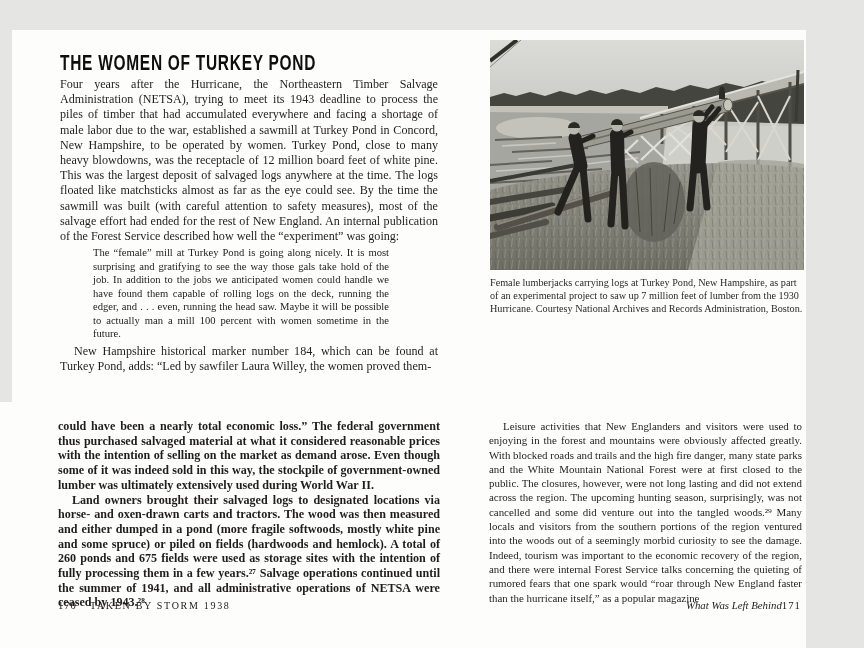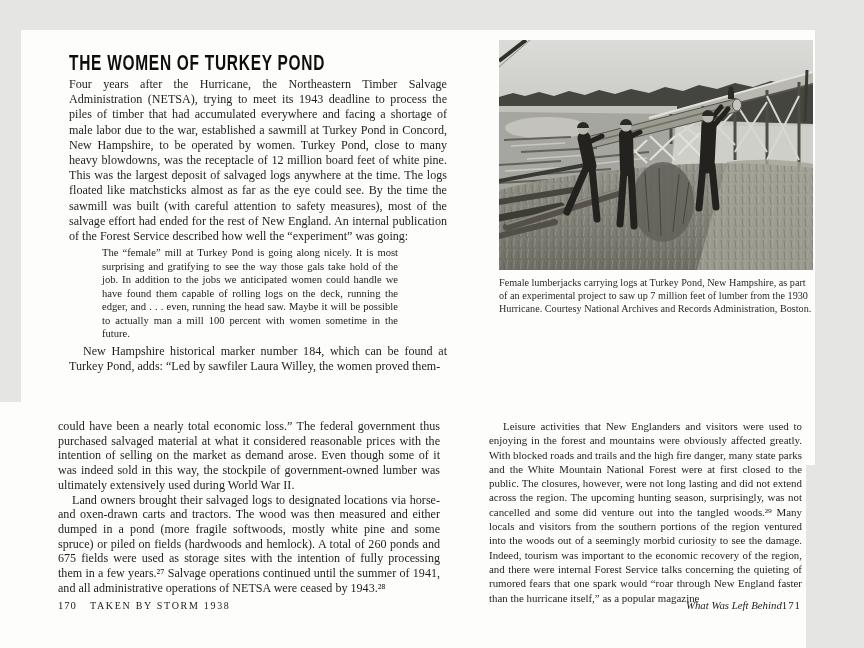--- a/index.html
+++ b/index.html
@@ -1,20 +1,20 @@
 <!DOCTYPE html>
 <html><head>
 <meta charset="utf-8">
 <style>
   html,body{margin:0;padding:0;}
   body{width:864px;height:648px;overflow:hidden;background:#e5e5e4;
        font-family:"Liberation Serif","DejaVu Serif",serif;color:#1f1e1c;}
   .canvas{position:relative;width:864px;height:648px;background:#e5e5e4;}
   .spread{position:absolute;background:#fdfdfc;}
-  .spread-top{left:21px;top:30px;width:794px;height:435px;}
+  .spread-top{left:12px;top:30px;width:794px;height:435px;}
   .spread-bottom{left:0;top:402px;width:806px;height:246px;}
 
   .chapter-heading{position:absolute;left:48px;top:11px;margin:0;color:#0e0e0c;}
   .condensed{display:inline-block;transform:scaleX(.72);transform-origin:0 50%;
       font-family:"Liberation Sans","DejaVu Sans",sans-serif;font-weight:700;
       font-size:21.5px;letter-spacing:1px;white-space:nowrap;}
 
   p{margin:0;}
   .body{font-size:12.1px;line-height:15.2px;text-align:justify;color:#201f1d;}
   .p1-topleft{position:absolute;left:48px;top:47px;width:378px;}
@@ -24,21 +24,21 @@
 
   .photo{position:absolute;left:478px;top:10px;width:314px;height:230px;margin:0;
       background:#cfcfca;overflow:hidden;}
   .caption{position:absolute;left:478px;top:246px;width:313px;
       font-size:10.2px;line-height:13px;color:#2a2927;text-align:left;}
   .p-topright{position:absolute;left:477px;top:299px;width:314px;
       font-size:11px;line-height:15.1px;}
   .book-title{font-style:italic;}
 
   .col-bl{position:absolute;left:58px;top:17px;width:382px;}
-  .col-bl p{font-size:12.1px;line-height:14.7px;text-align:justify;}
+  .col-bl p{font-size:12.1px;line-height:14.7px;text-align:justify;font-weight:bold;}
   .col-br{position:absolute;left:489px;top:17px;width:313px;}
   .col-br p{font-size:10.9px;line-height:14.3px;text-align:justify;}
   .indent{text-indent:14px;}
 
   .footer-left{position:absolute;left:58px;top:198px;font-size:10.6px;color:#1c1b19;}
   .footer-left .pg-num{letter-spacing:1px;}
   .footer-left .running{margin-left:13px;letter-spacing:1.7px;font-size:10px;}
   .footer-right{position:absolute;right:5px;top:197px;font-size:10.8px;color:#1c1b19;
       white-space:nowrap;}
   .footer-right .running{font-style:italic;}

